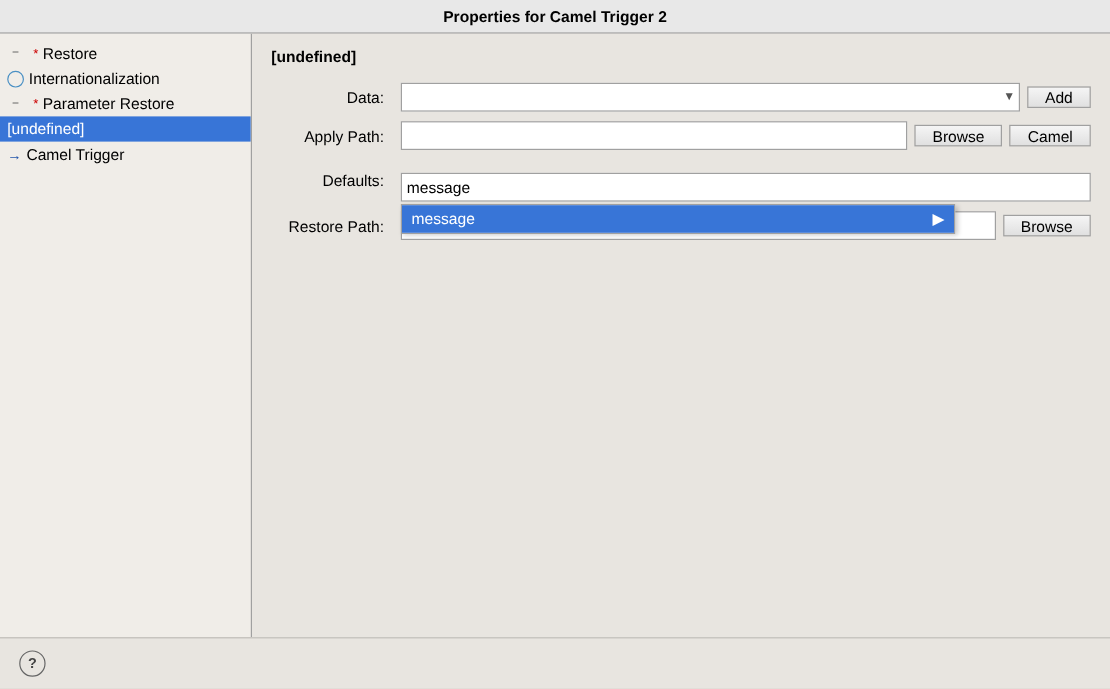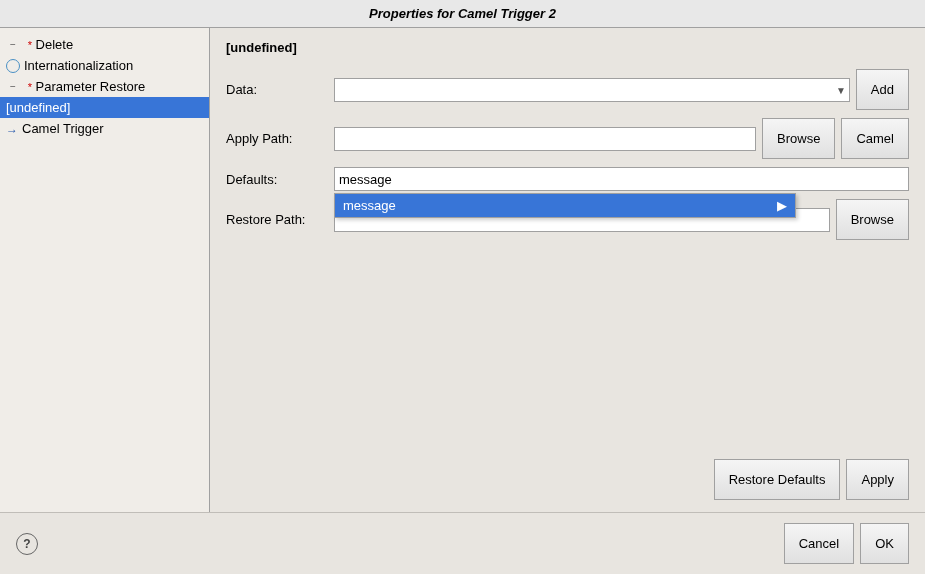--- a/index.html
+++ b/index.html
@@ -16,21 +16,20 @@
 
     .title-bar {
       background: #e8e8e8;
       border-bottom: 1px solid #a0a0a0;
       padding: 6px 10px;
       text-align: center;
       font-size: 13px;
       font-weight: bold;
       color: #000;
       flex-shrink: 0;
-      font-style: italic;
     }
 
     .dialog-body {
       display: flex;
       flex: 1;
       overflow: hidden;
     }
 
     
     .sidebar {
@@ -99,21 +98,21 @@
     }
 
     .form-grid {
       display: grid;
       grid-template-columns: 100px 1fr;
       gap: 8px 8px;
       align-items: center;
     }
 
     .form-label {
-      text-align: left;
+      text-align: right;
       color: #000;
       padding-right: 6px;
     }
 
     .form-row {
       display: flex;
       align-items: center;
       gap: 6px;
     }
 
@@ -159,21 +158,21 @@
       position: absolute;
       right: 4px;
       top: 50%;
       transform: translateY(-50%);
       pointer-events: none;
       font-size: 10px;
       color: #555;
     }
 
     .btn {
-      height: 41px;
+      height: 18px;
       padding: 0 14px;
       border: 1px solid #a0a0a0;
       background: linear-gradient(to bottom, #f5f5f5, #e0e0e0);
       cursor: pointer;
       font-size: 13px;
       color: #000;
       white-space: nowrap;
       flex-shrink: 0;
     }
 
@@ -210,20 +209,21 @@
       align-items: center;
       justify-content: center;
       font-size: 12px;
       font-weight: bold;
       color: #444;
       cursor: pointer;
     }
 
     .parameter-row-container {
       position: relative;
+      margin-top: 11px;
     }
 
     .parameter-dropdown-overlay {
       position: absolute;
       top: 26px;
       left: 0;
       width: 462px;
       border: 1px solid #a0a0a0;
       background: #fff;
       z-index: 10;
@@ -239,21 +239,21 @@
 
 <div class="dialog-body">
 
   <div class="sidebar">
 
     <div class="tree-item indent-1">
       <span class="expand-icon">−</span>
       &nbsp;
       <span class="star">*</span>
       &nbsp;
-      <span>Delete</span>
+      <span>Restore</span>
     </div>
 
     <div class="tree-item indent-2">
       <span class="globe-icon"></span>
       <span>Internationalization</span>
     </div>
 
     <div class="tree-item indent-1">
       <span class="expand-icon">−</span>
       &nbsp;
@@ -314,29 +314,21 @@
       <div class="form-label">Restore Path:</div>
       <div class="form-row">
         <input type="text" class="form-input" value="" style="">
         <button class="btn">Browse</button>
       </div>
 
     </div>
 
     <div style="flex:1;"></div>
 
-    <div style="display:flex; justify-content:flex-end; gap:6px; margin-bottom:0;">
-      <button class="btn">Restore Defaults</button>
-      <button class="btn">Apply</button>
-    </div>
 
   </div>
 </div>
 
 <div class="bottom-bar">
   <div class="bottom-left">
     <div class="help-icon">?</div>
   </div>
-  <div class="bottom-right">
-    <button class="btn">Cancel</button>
-    <button class="btn">OK</button>
-  </div>
 </div>
 
 </body></html>

